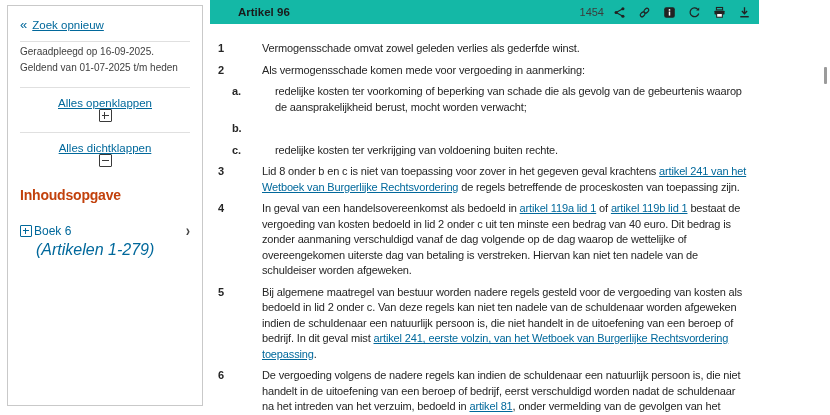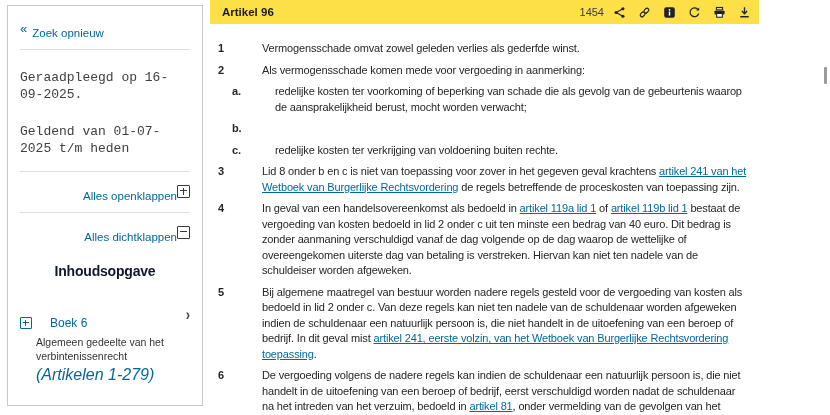--- a/index.html
+++ b/index.html
@@ -10,47 +10,47 @@
     -webkit-font-smoothing:antialiased;
   }
   
   .sidebar{
     position:absolute;left:7px;top:5px;width:196px;height:401px;
     border:1px solid #c9c9c9;background:#fff;box-sizing:border-box;
     padding:10px 12px 0 12px;
   }
   .back-row{display:flex;align-items:center;gap:5px;margin-top:2px;}
   .guillemet{color:#01689b;font-size:13px;line-height:1;}
-  a.side-link{color:#01689b;font-size:11.5px;cursor:pointer;margin-top:9px;}
+  a.side-link{color:#01689b;text-decoration:underline;font-size:11.5px;cursor:pointer;}
   .side-divider{border:0;border-top:1px solid #e0e0e0;margin:10px 0 0 0;}
   .law-title{color:#154273;font-weight:bold;font-size:13.5px;letter-spacing:-0.3px;margin-top:11px;line-height:1.25;}
-  .meta{color:#404040;font-size:13px;margin-top:20px;line-height:1.3;font-family:Liberation Mono, monospace;}
+  .meta{color:#404040;font-size:10px;margin-top:3px;line-height:1.3;}
   .meta:first-of-type{margin-top:5px;}
-  .toggle-row{display:flex;align-items:center;justify-content:flex-end;padding:8px 0 0 0;margin-top:1px;}
+  .toggle-row{display:flex;align-items:center;justify-content:flex-end;padding:8px 0 0 0;margin-top:1px;flex-direction:column;}
   .sq-icon{
     width:11px;height:11px;border:1px solid #3a3a3a;border-radius:1px;
     position:relative;display:inline-block;flex:none;
   }
   .sq-icon::before{content:"";position:absolute;left:2px;right:2px;top:4.5px;height:1.2px;background:#3a3a3a;}
   .sq-icon.plus::after{content:"";position:absolute;top:2px;bottom:2px;left:4.5px;width:1.2px;background:#3a3a3a;}
-  .toc-title{color:#0f172a;font-weight:bold;font-size:14px;letter-spacing:-0.2px;margin-top:20px;text-align:center;}
+  .toc-title{color:#c2410c;font-weight:bold;font-size:14px;letter-spacing:-0.2px;margin-top:20px;}
   .toc-row{display:flex;align-items:center;justify-content:space-between;margin-top:20px;}
-  .toc-left{display:flex;align-items:center;gap:18px;margin-top:17px;}
+  .toc-left{display:flex;align-items:center;gap:2px;}
   .sq-icon.small{width:10px;height:10px;border-color:#01689b;}
   .sq-icon.small::before{background:#01689b;top:4px;}
   .sq-icon.small.plus::after{background:#01689b;left:4px;}
   a.toc-link{color:#01689b;font-size:12px;text-decoration:none;cursor:pointer;}
   .chevron{color:#444;font-size:13px;font-weight:bold;transform:scaleY(1.3);cursor:pointer;}
   .toc-desc{color:#333;font-size:10.5px;line-height:14px;margin:5px 0 0 16px;}
   a.articles-link{display:block;color:#01689b;font-style:italic;font-size:16px;margin:3px 0 0 16px;text-decoration:none;cursor:pointer;}
   
   .main{position:absolute;left:210px;top:0;width:549px;}
   .main-header{
-    height:24px;background:#fde047;display:flex;align-items:center;
-    justify-content:space-between;padding:0 8px 0 12px;box-sizing:border-box;
+    height:24px;background:#14b8a6;display:flex;align-items:center;
+    justify-content:space-between;padding:0 8px 0 28px;box-sizing:border-box;
   }
   .main-title{font-weight:bold;font-size:11.5px;color:#1a1a1a;}
   .toolbar{display:flex;align-items:center;gap:11px;}
   .count{font-size:11px;color:#3c3c3c;margin-right:-3px;}
   .tbtn{width:14px;height:14px;display:flex;align-items:center;justify-content:center;cursor:pointer;background:none;border:0;padding:0;}
   .tbtn svg{width:13px;height:13px;display:block;}
   
   .content{padding-top:11px;}
   .item{display:flex;margin-top:6px;font-size:11px;line-height:15.5px;letter-spacing:-0.15px;color:#262626;}
   .item .marker{flex:none;margin-left:8px;width:44px;font-weight:bold;}
@@ -82,21 +82,20 @@
     <span class="sq-icon"></span>
   </div>
   <div class="toc-title">Inhoudsopgave</div>
   <div class="toc-row">
     <span class="toc-left">
       <span class="sq-icon small plus"></span>
       <a class="toc-link">Boek 6</a>
     </span>
     <span class="chevron">›</span>
   </div>
-  <div class="toc-desc">Algemeen gedeelte van het verbintenissenrecht</div>
   <a class="articles-link">(Artikelen 1-279)</a>
 </aside>
 
 <main class="main">
   <div class="main-header">
     <span class="main-title">Artikel 96</span>
     <span class="toolbar">
       <span class="count">1454</span>
       <button class="tbtn">
         <svg viewBox="0 0 16 16">

